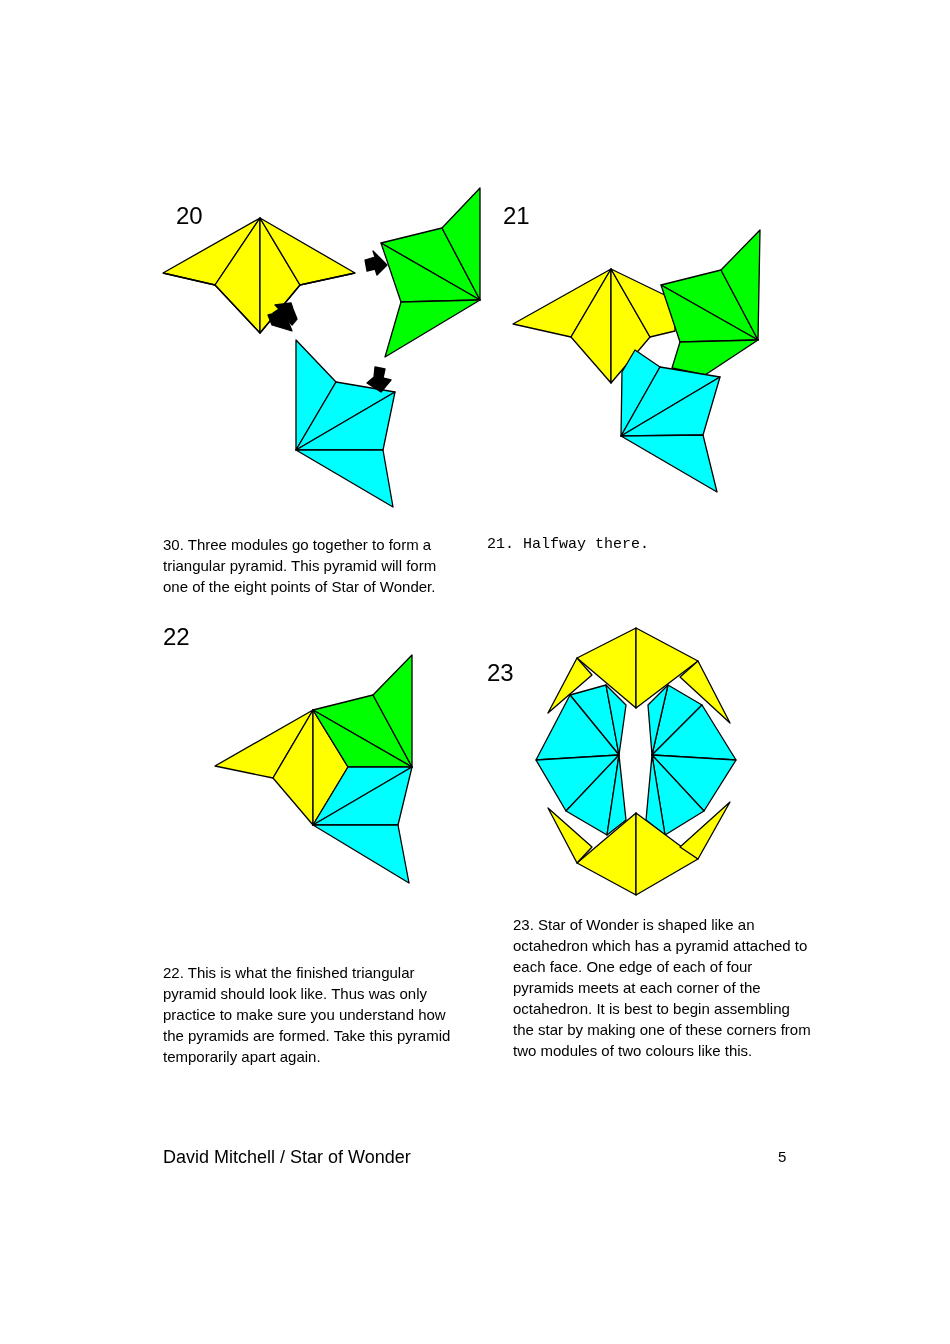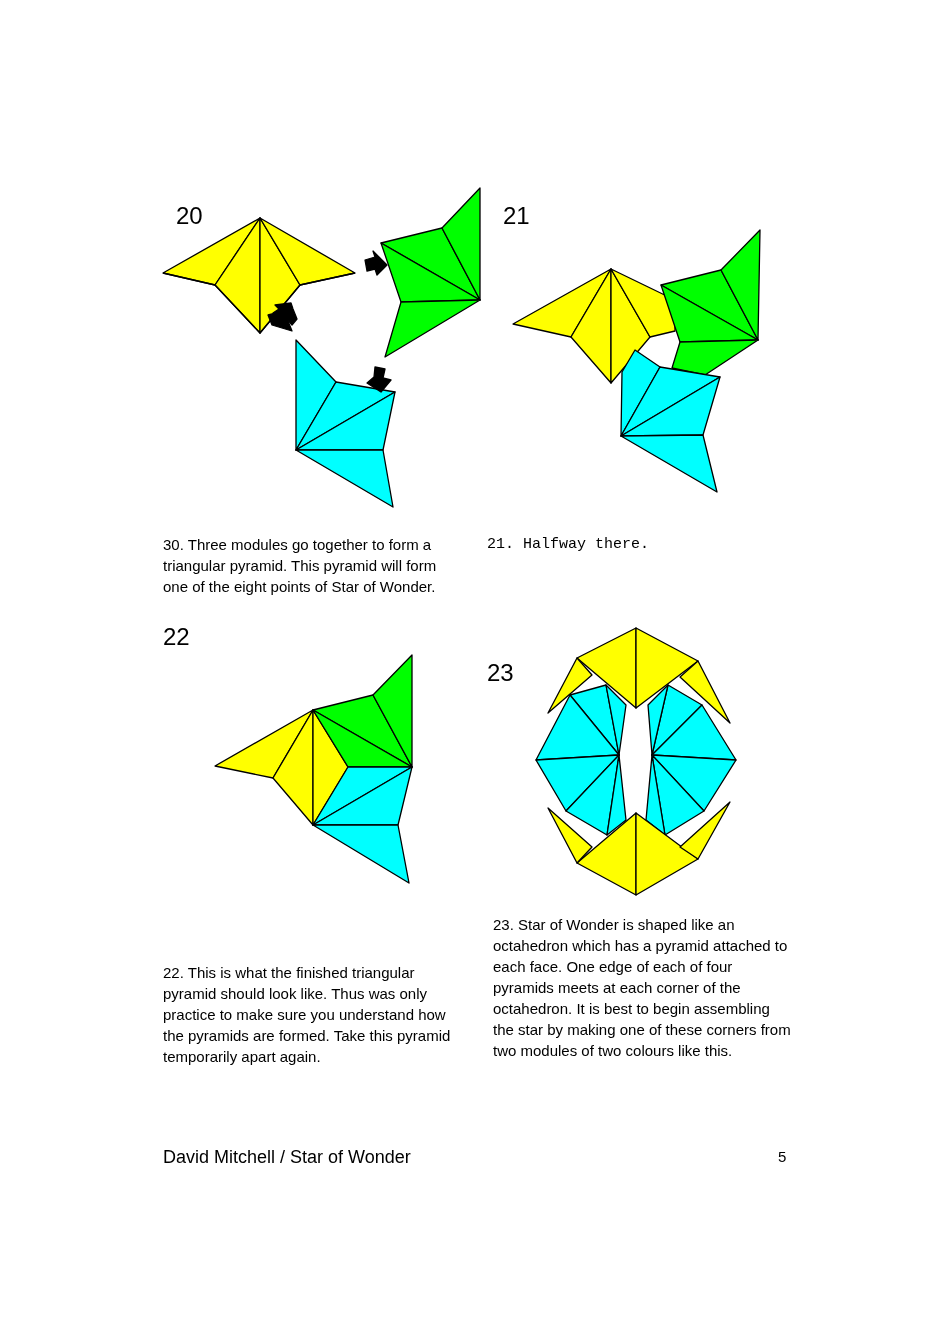--- a/index.html
+++ b/index.html
@@ -124,16 +124,16 @@
     <polygon points="218,46 200,62 250,108" fill="#ffff00"></polygon>
   </g>
 
   <g>
     <polygon points="156,198 97,248 156,280" fill="#ffff00"></polygon>
     <polygon points="156,198 218,244 156,280" fill="#ffff00"></polygon>
     <polygon points="68,193 112,232 97,248" fill="#ffff00"></polygon>
     <polygon points="250,187 200,232 218,244" fill="#ffff00"></polygon>
   </g>
 </svg>
-<div class="caption" style="left:493px; top:914px;">23. Star of Wonder is shaped like an octahedron which has a pyramid attached to each face. One edge of each of four pyramids meets at each corner of the octahedron. It is best to begin assembling the star by making one of these corners from two modules of two colours like this.</div>
+<div class="caption" style="left:513px; top:914px;">23. Star of Wonder is shaped like an octahedron which has a pyramid attached to each face. One edge of each of four pyramids meets at each corner of the octahedron. It is best to begin assembling the star by making one of these corners from two modules of two colours like this.</div>
 
 <div class="footer-left">David Mitchell / Star of Wonder</div>
 <div class="footer-right">5</div>
 
 </body></html>

